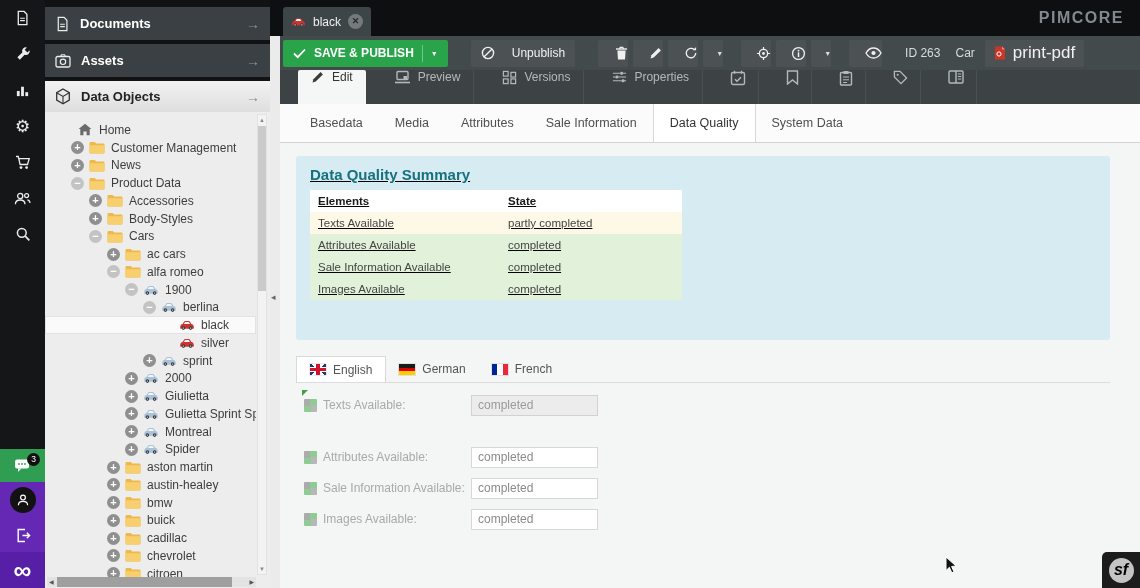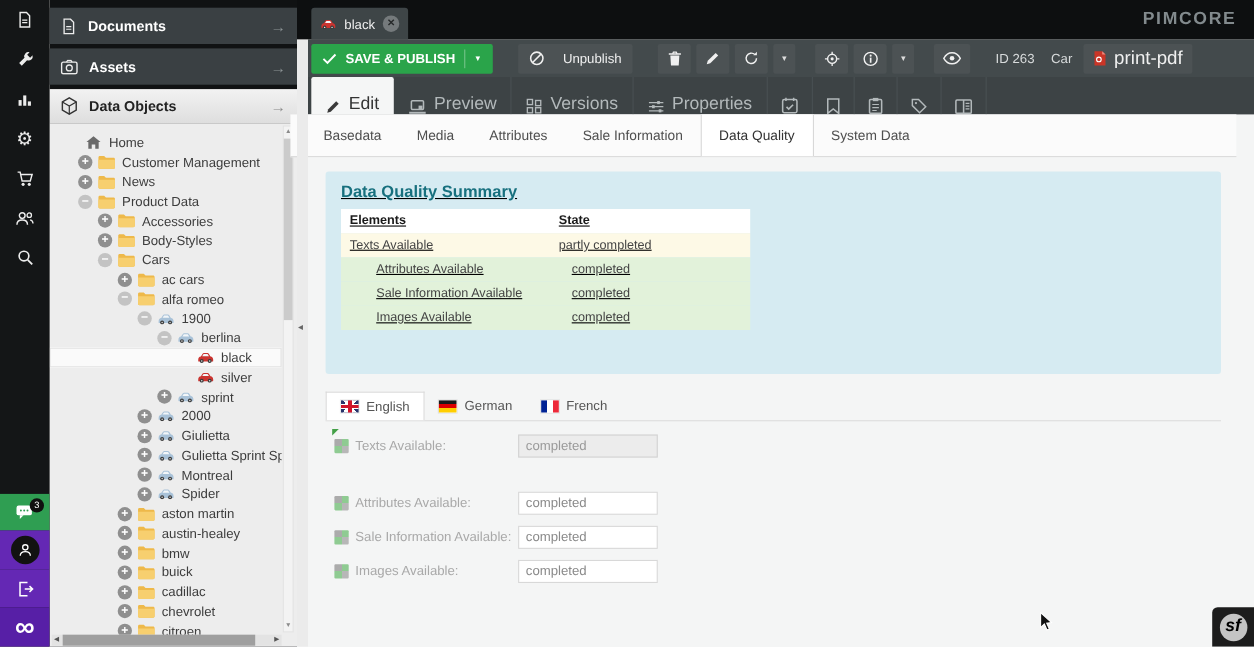--- a/index.html
+++ b/index.html
@@ -54,52 +54,52 @@
 
   
   .topstrip { position:absolute; left:270px; top:0; width:870px; height:36px; background:#0d0f10; }
   .doc-tab { position:absolute; left:13px; bottom:0; height:29px; min-width:78px; background:#3e4547; border-radius:3px 3px 0 0; display:flex; align-items:center; gap:7px; padding:0 8px; cursor:pointer; }
   .doc-tab-label { color:#f0f0f0; font-size:12px; }
   .tab-close { width:15px; height:15px; border-radius:50%; background:#757a7c; color:#26292a; font-size:9px; font-weight:bold; line-height:15px; text-align:center; cursor:pointer; }
   .brand { position:absolute; right:16px; top:9px; color:#828a8d; font-size:16px; font-weight:bold; letter-spacing:1.5px; }
 
   
   .toolbar { position:absolute; left:280px; top:36px; width:860px; height:34px; background:#434a4c; display:flex; align-items:center; padding-left:3px; gap:5px; }
-  .btn { height:27px; border-radius:2px; display:flex; align-items:center; justify-content:center; cursor:pointer; }
+  .btn { height:27px; border-radius:2px; display:flex; align-items:center; justify-content:flex-end; cursor:pointer; }
   .btn-save { background:#2aa44a; color:#fff; font-size:12px; font-weight:bold; padding:0 10px; gap:8px; }
   .btn-save .vsep { width:1px; height:17px; background:rgba(255,255,255,.35); }
   .caret { font-size:7px; line-height:1; }
   .btn-gray { background:#4c5254; color:#f0f0f0; }
   .btn-unpublish { padding:0 10px; gap:17px; font-size:12px; }
   .iconbtn { width:30px; }
   .caretbtn { width:20px; color:#dcdcdc; }
   .tb-sp14 { width:13px; } .tb-sp10 { width:8px; }
   .tb-text { color:#d8dbdc; font-size:12px; padding:0 5px; }
   .btn-pdf { padding:0 9px; gap:7px; font-size:17px; }
 
   
   .edittabs { position:absolute; left:280px; top:70px; width:860px; height:34px; background:#3d4345; display:flex; padding-left:3px; }
-  .etab { display:flex; align-items:flex-end; gap:7px; padding:0 13px; color:#b3b9bb; font-size:16px; border-right:1px solid #495053; cursor:pointer; }
+  .etab { display:flex; align-items:flex-start; gap:7px; padding:0 13px; color:#b3b9bb; font-size:12px; border-right:1px solid #495053; cursor:pointer;margin-left:15px; }
   .etab.icononly { padding:0 12px; }
   .etab.active { background:#f5f6f6; color:#333; border-radius:2px 2px 0 0; border-right:none; }
 
   
-  .subtabs { position:absolute; left:264px; top:104px; width:860px; height:39px; background:#fbfbfb; border-bottom:1px solid #d4d4d4; display:flex; padding-left:14px; }
+  .subtabs { position:absolute; left:280px; top:104px; width:860px; height:39px; background:#fbfbfb; border-bottom:1px solid #d4d4d4; display:flex; padding-left:14px; }
   .stab { line-height:38px; padding:0 16px; font-size:12.5px; color:#4f4f4f; cursor:pointer; }
   .stab.active { background:#fff; border-left:1px solid #d8d8d8; border-right:1px solid #d8d8d8; color:#333; }
 
   
   .content { position:absolute; left:280px; top:143px; width:860px; height:445px; background:#f4f5f5; }
   .summary { margin:13px 30px 0 16px; height:184px; background:#d6ebf2; border-radius:3px; padding:10px 14px 8px;text-decoration:underline; }
   .s-title { color:#17707e; font-size:15px; font-weight:bold; height:18px; }
   .s-table { margin-top:6px; width:372px; font-size:11.5px; }
   .s-row { display:flex; height:22px; align-items:center; }
   .s-row.head { background:#fff; font-weight:bold; color:#1a1a1a; }
   .s-row.warn { background:#fdf9e6; color:#444; }
-  .s-row.ok { background:#e2f2da; color:#444;padding-left:24px; }
+  .s-row.ok { background:#e2f2da; color:#444; }
   .s-c1 { width:190px; padding-left:8px; }
   .s-c2 { width:182px; padding-left:8px; }
 
   .langtabs { margin:16px 30px 0 16px; height:27px; border-bottom:1px solid #dcdcdc; display:flex; }
   .ltab { display:flex; align-items:center; gap:7px; padding:0 13px; font-size:12px; color:#555; cursor:pointer; }
   .ltab.active { background:#fff; border:1px solid #d9d9d9; border-bottom:none; }
   .flag { width:16px; height:11px; display:inline-block; box-shadow:0 0 0 1px rgba(0,0,0,.08); }
   .flag.uk { background:
       linear-gradient(to bottom, transparent 36%, #cf142b 36%, #cf142b 64%, transparent 64%),
       linear-gradient(to right, transparent 40%, #cf142b 40%, #cf142b 60%, transparent 60%),

